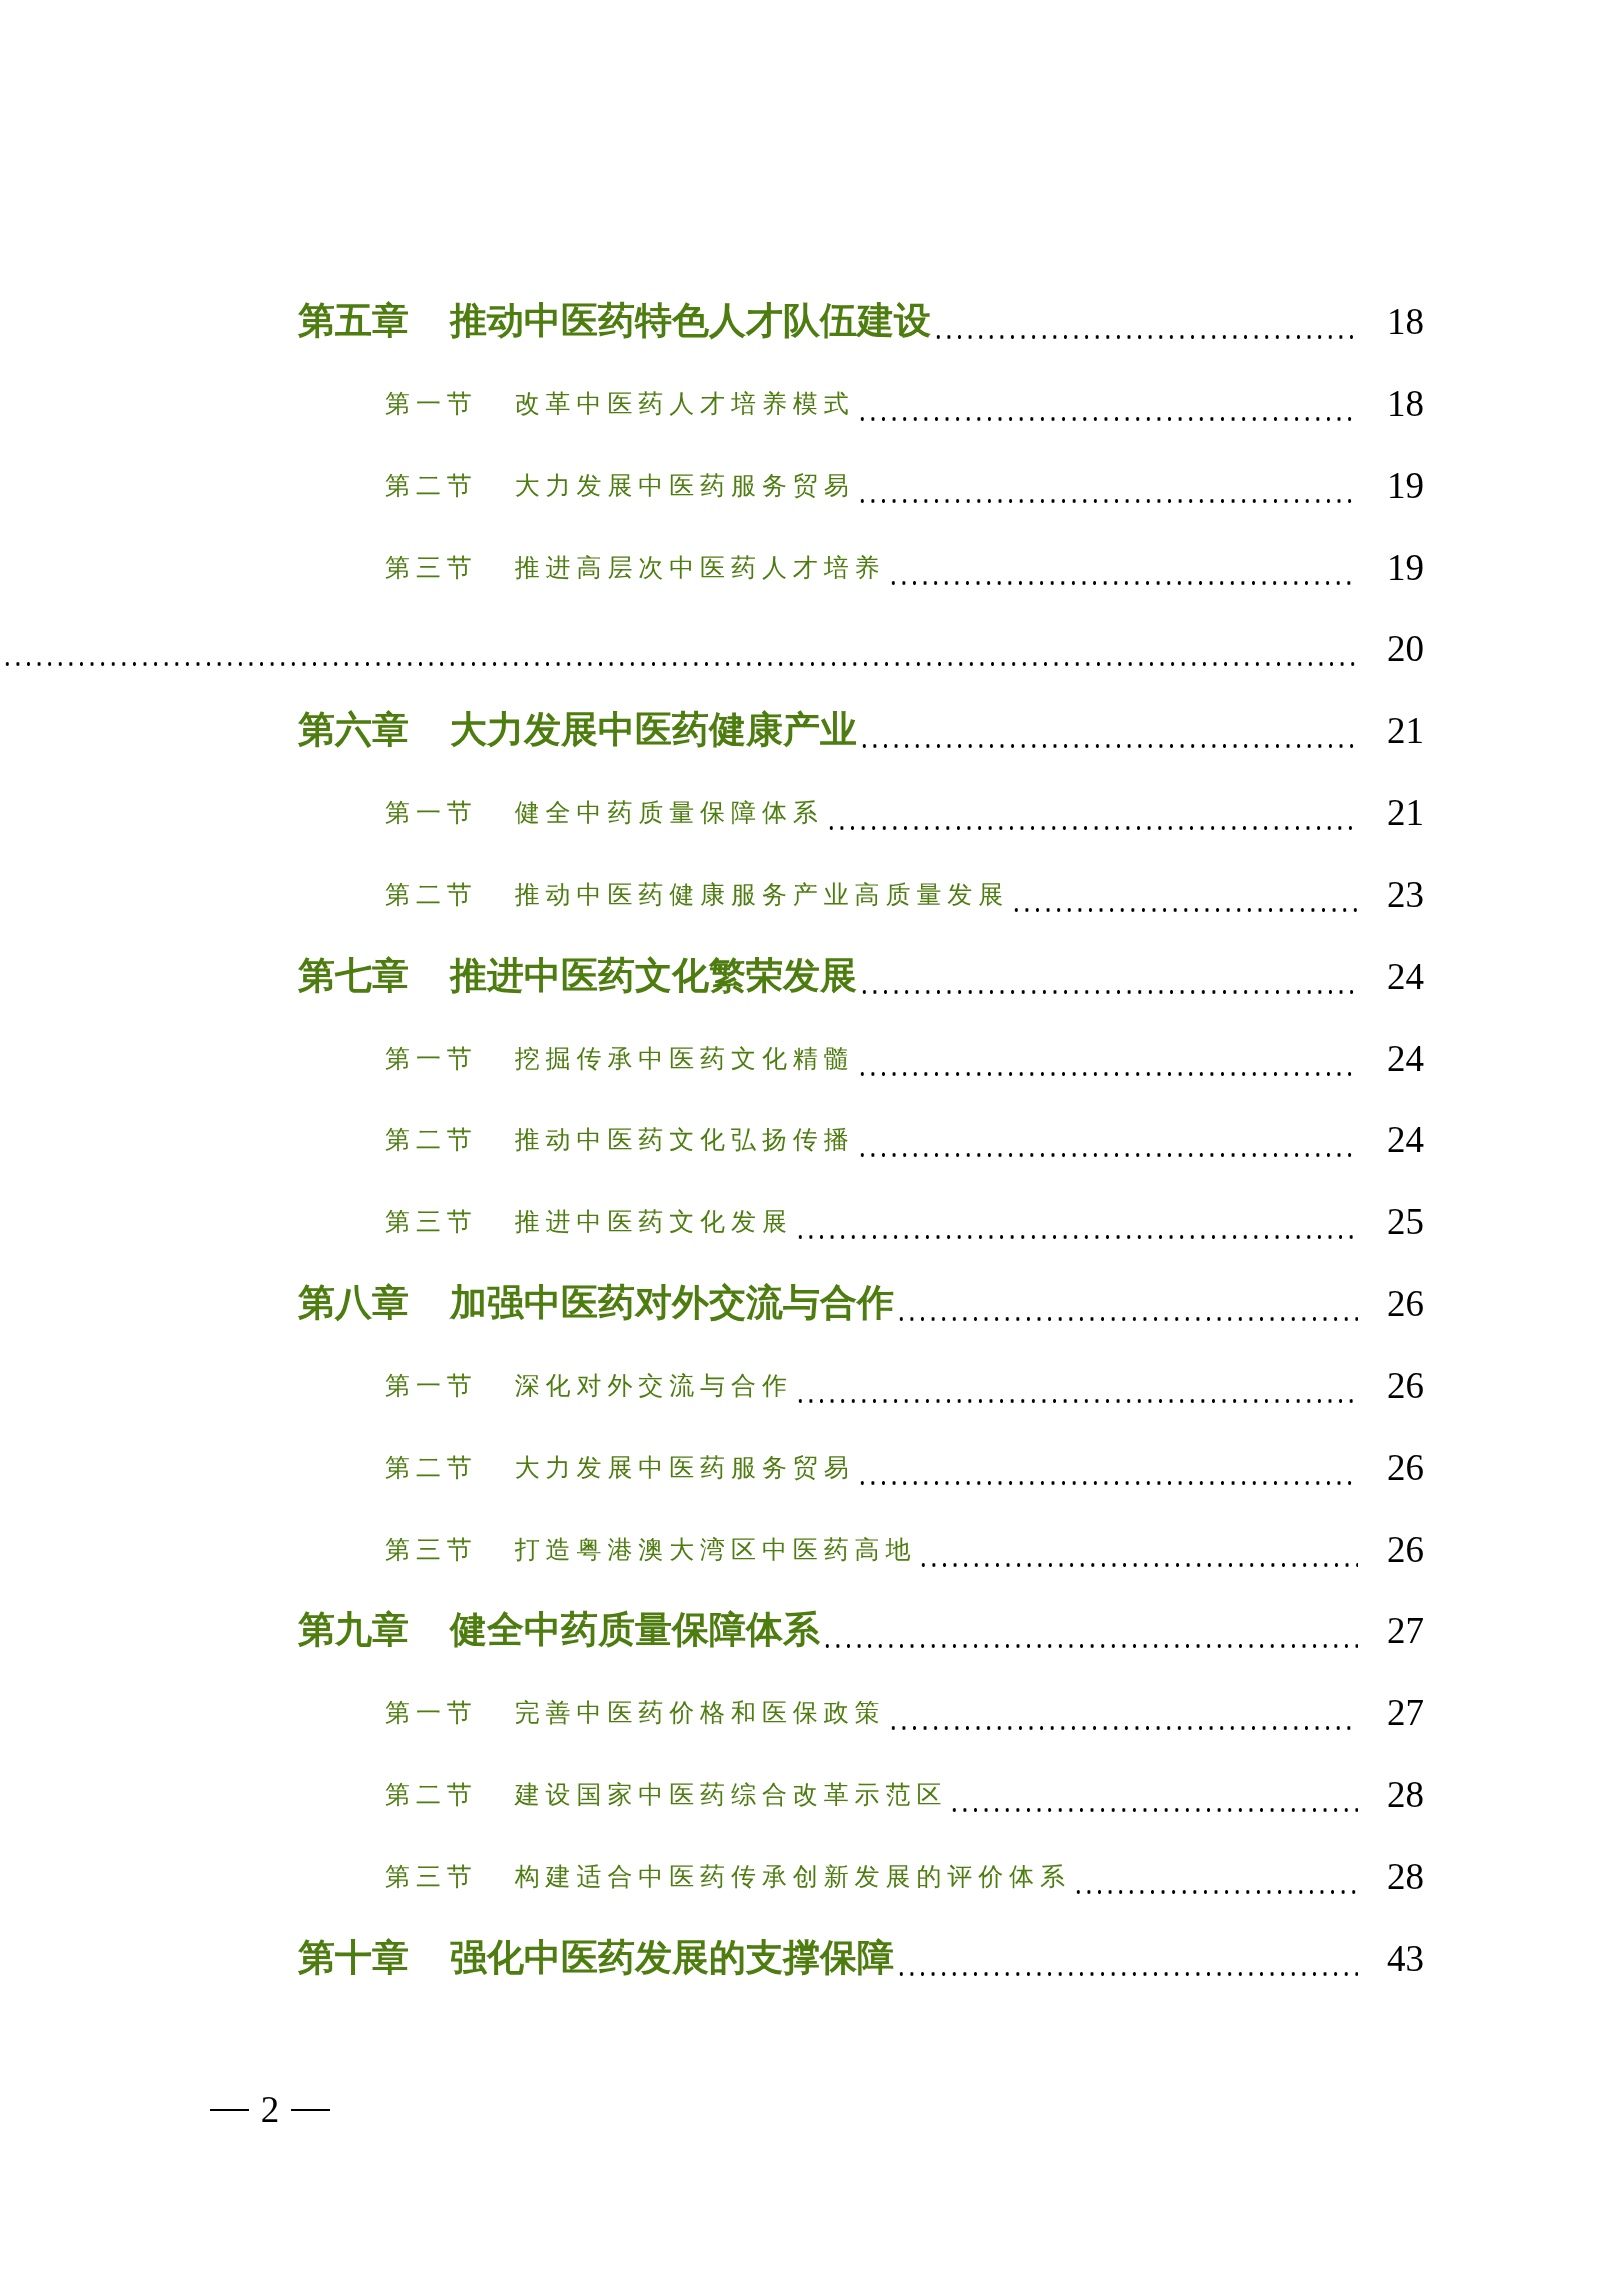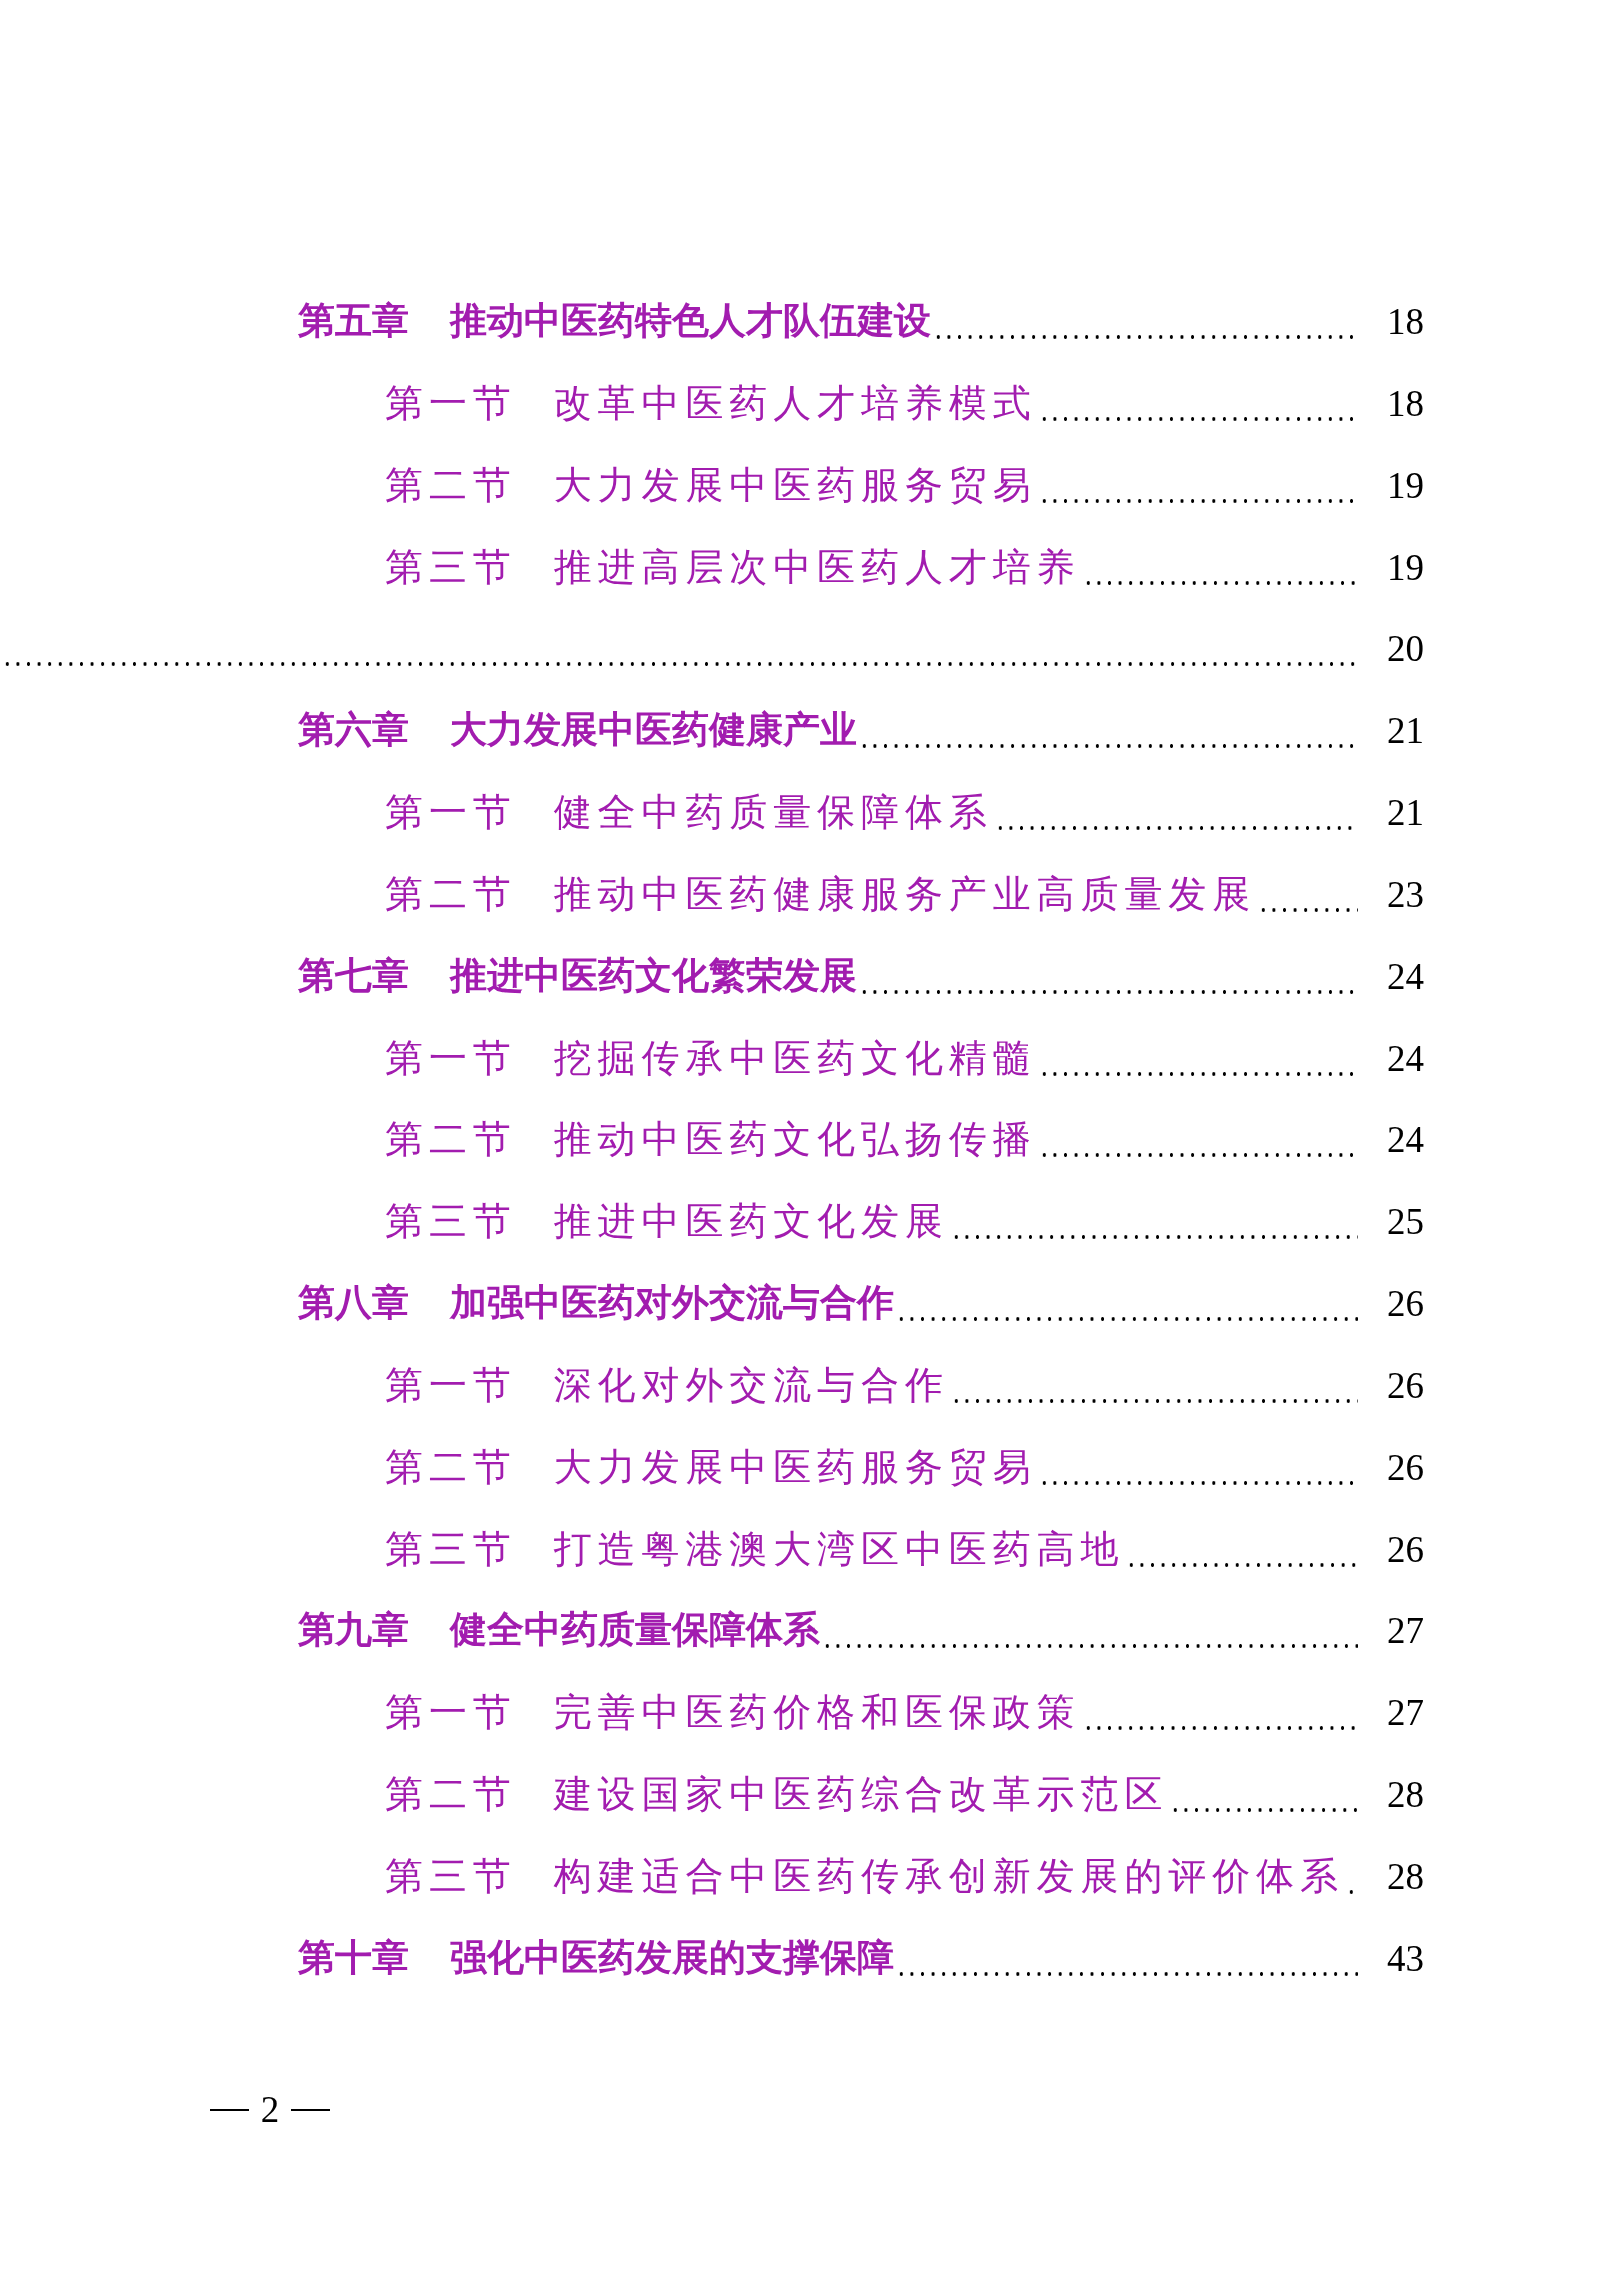--- a/index.html
+++ b/index.html
@@ -5,31 +5,31 @@
   html, body { margin: 0; padding: 0; background: #ffffff; }
   body { width: 1621px; height: 2293px; position: relative; overflow: hidden; }
   .page { position: absolute; left: 0; top: 0; width: 1621px; height: 2293px; background: #ffffff; }
   .toc { position: absolute; left: 0; top: 280px; width: 1621px; }
   .row {
     position: absolute; left: 0; width: 1621px; height: 82px;
     display: flex; align-items: center;
   }
   .row .label {
     display: flex; align-items: center; white-space: nowrap;
-    color: #a21caf;
+    color: #4d7c0f;
   }
   .row.chapter .label {
     margin-left: 298px;
     font-family: "DejaVu Sans", sans-serif;
     font-size: 37px; font-weight: bold; letter-spacing: 0px;
   }
   .row.section .label {
     margin-left: 385px;
     font-family: "DejaVu Serif", serif;
-    font-size: 38px; font-weight: normal; letter-spacing: 5.9px;
+    font-size: 25px; font-weight: normal; letter-spacing: 5.9px;
   }
   .gap { display: inline-block; }
   .row.chapter .gap { width: 41px; }
   .row.section .gap { width: 37px; }
   .leader {
     flex: 1; height: 3.9px; margin: 0 0 0 2px; align-self: flex-end;
     margin-bottom: 23.5px;
     background-image: radial-gradient(circle, #000 1.6px, transparent 1.9px);
     background-size: 10.6px 3.9px;
     background-repeat: repeat-x;

